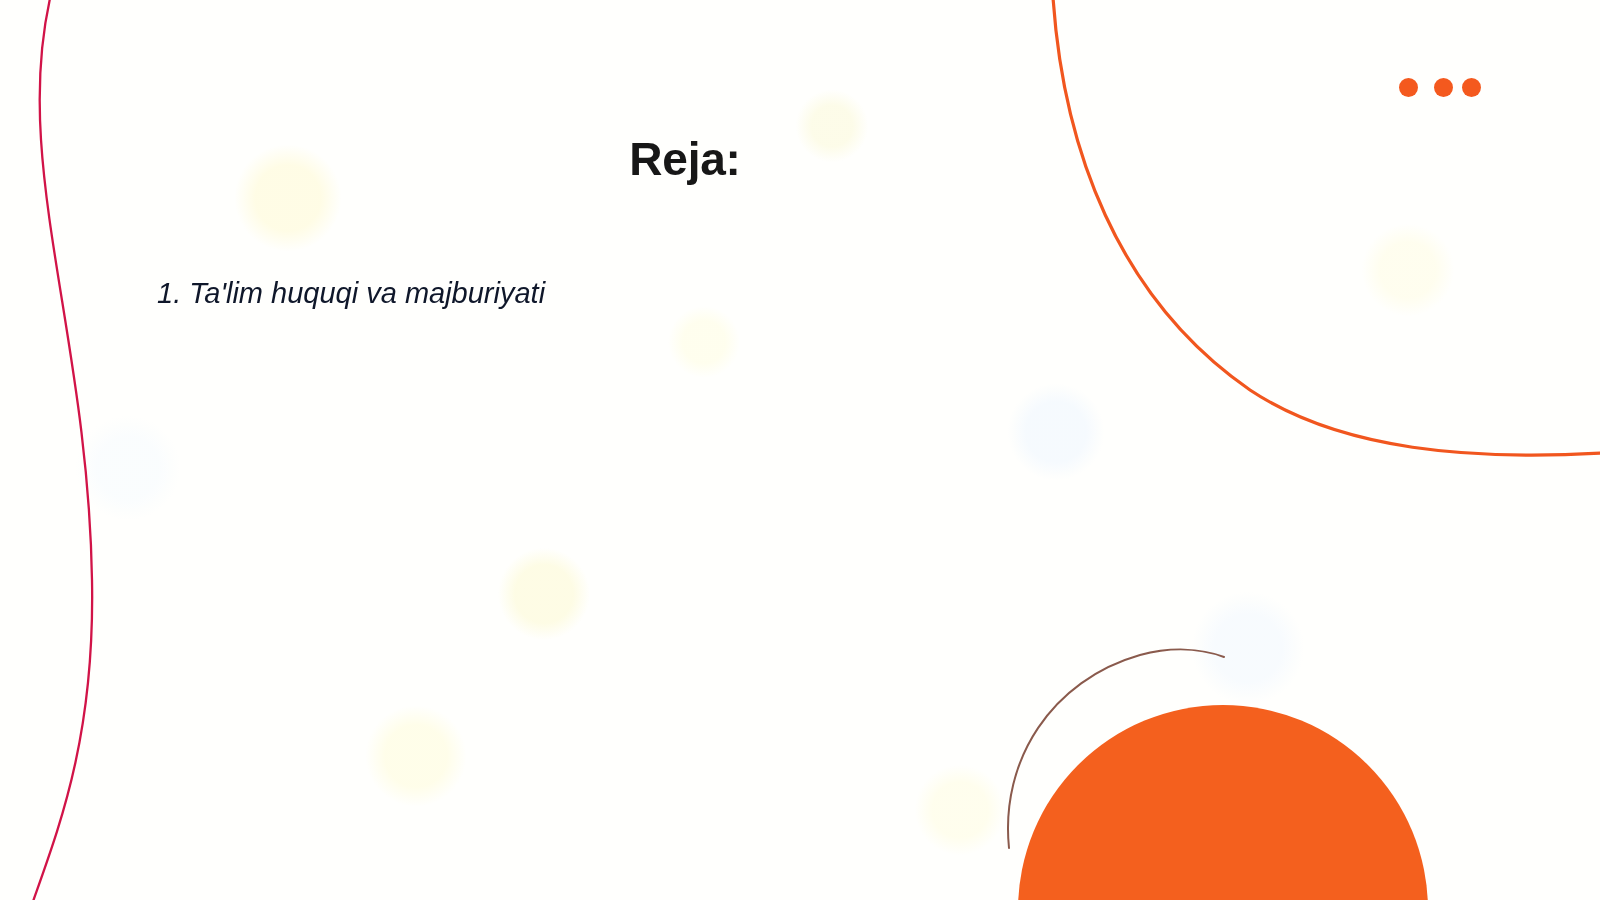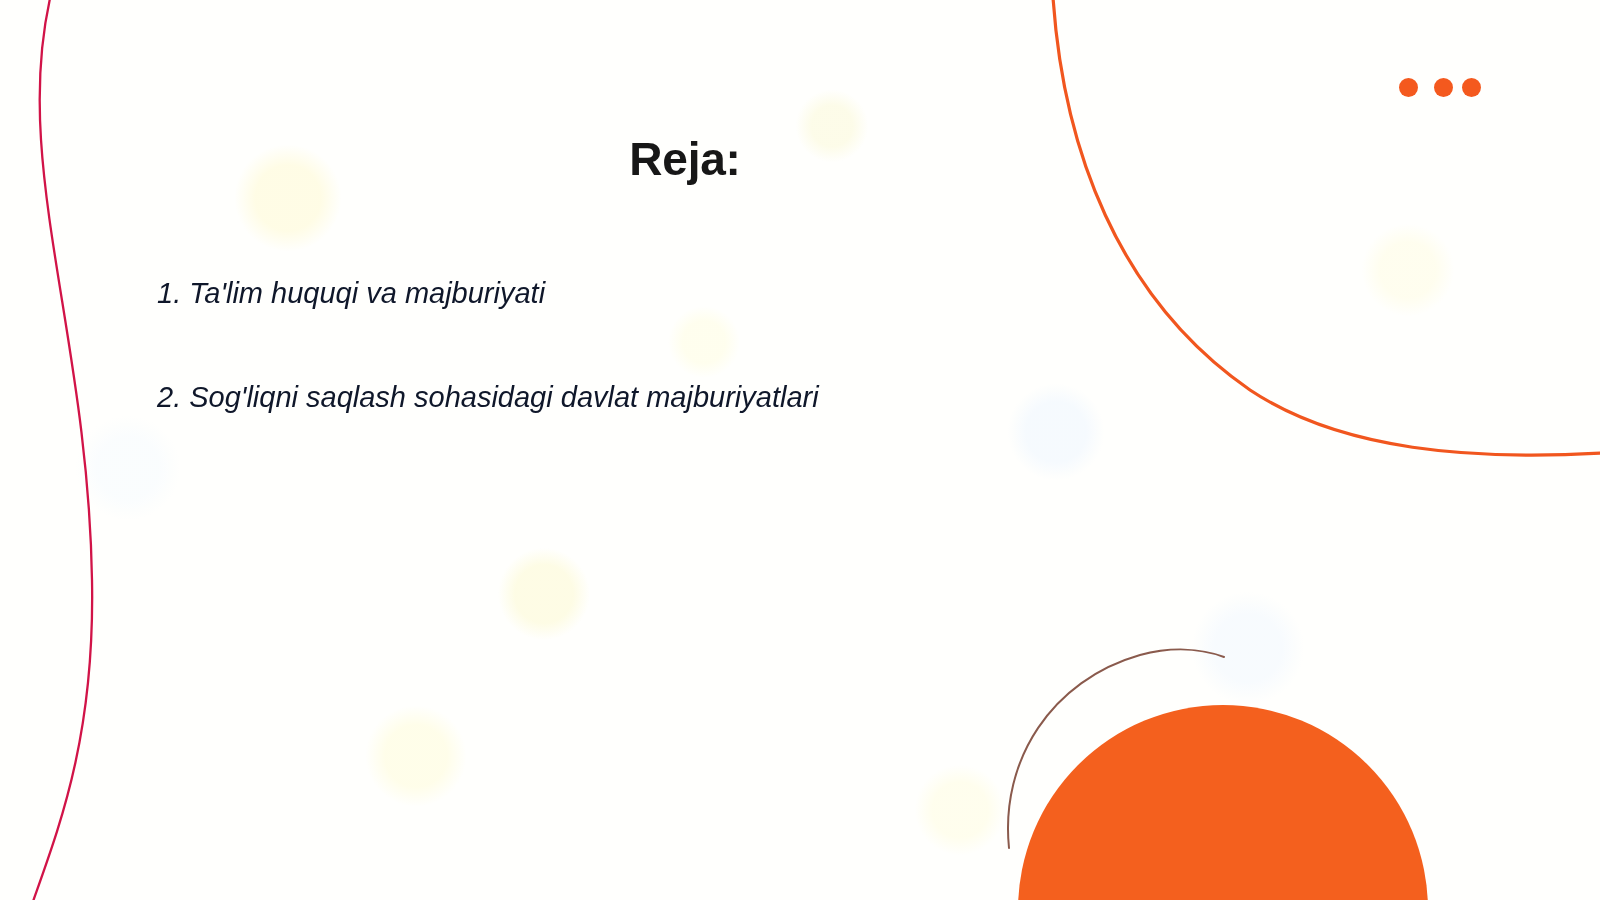--- a/index.html
+++ b/index.html
@@ -105,16 +105,15 @@
   <div class="orange-blob"></div>
 
   <span class="dot dot-1"></span>
   <span class="dot dot-2"></span>
   <span class="dot dot-3"></span>
 
   <div class="title">Reja:</div>
 
   <div class="agenda">
     <div class="agenda-item">1. Ta'lim huquqi va majburiyati</div>
-    <div class="agenda-item">2. Sog'liqni saqlash sohasidagi davlat majburiyatlari</div>
   </div>
 
 </div>
 
 </body></html>

